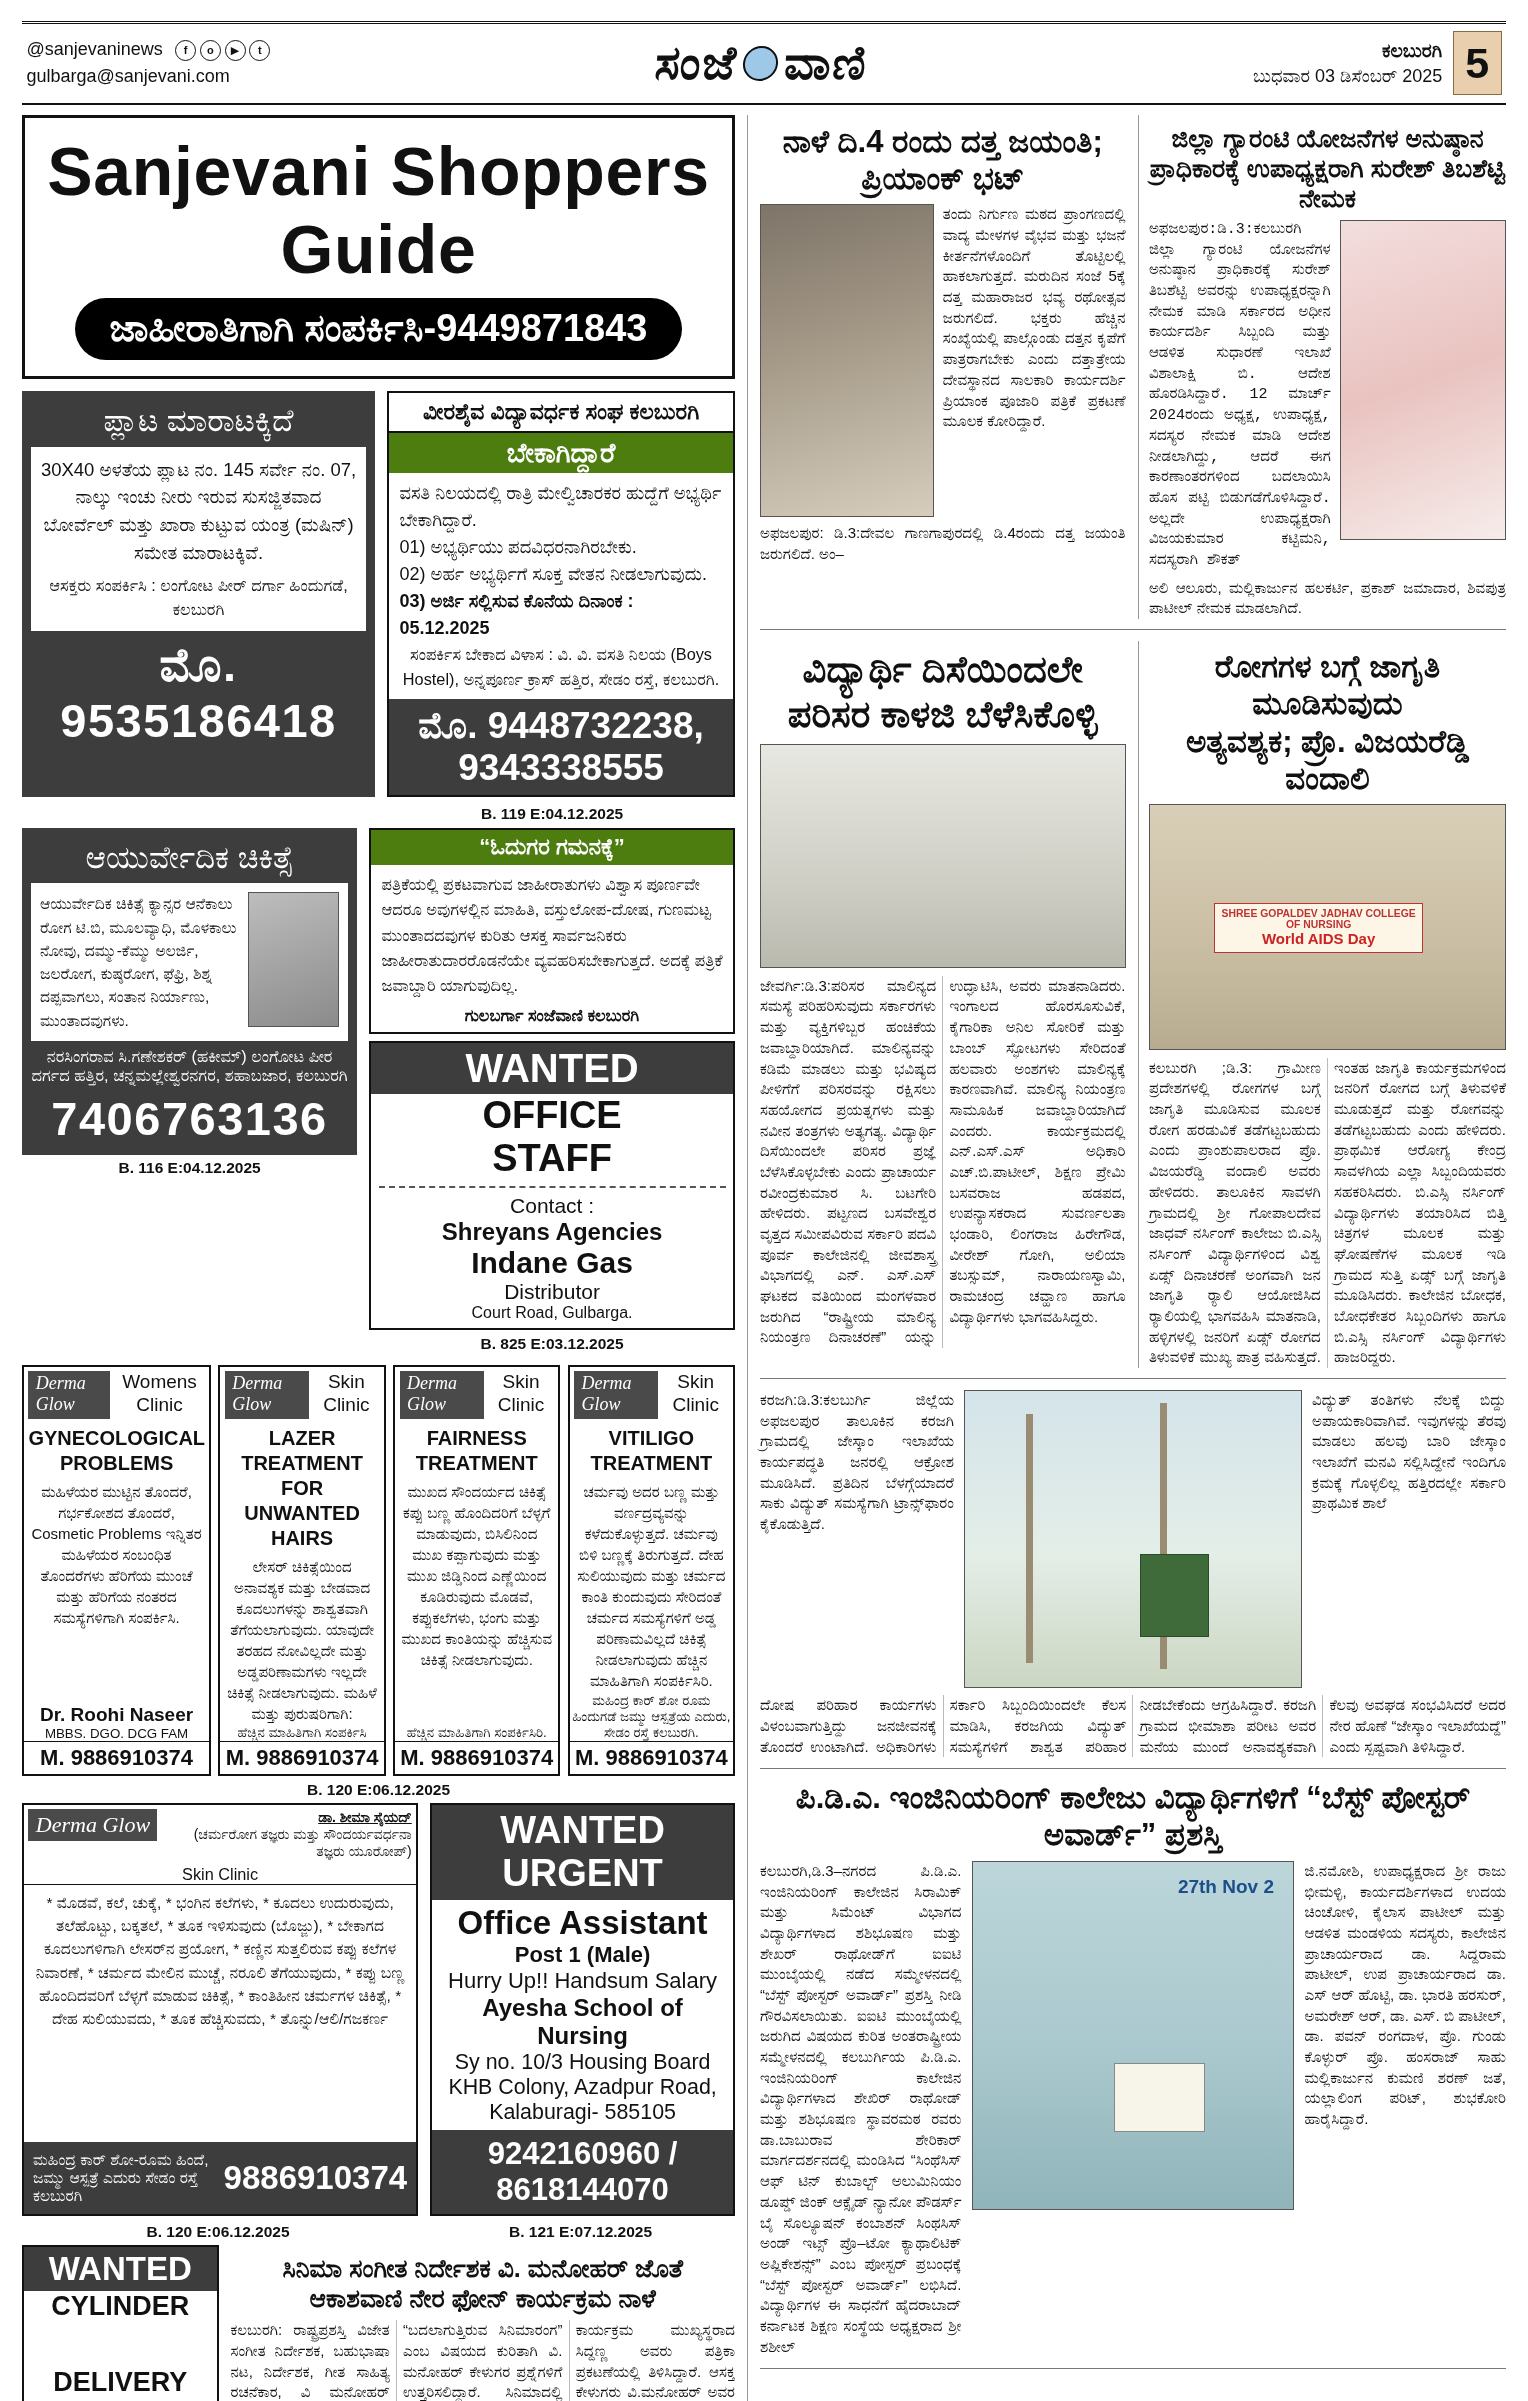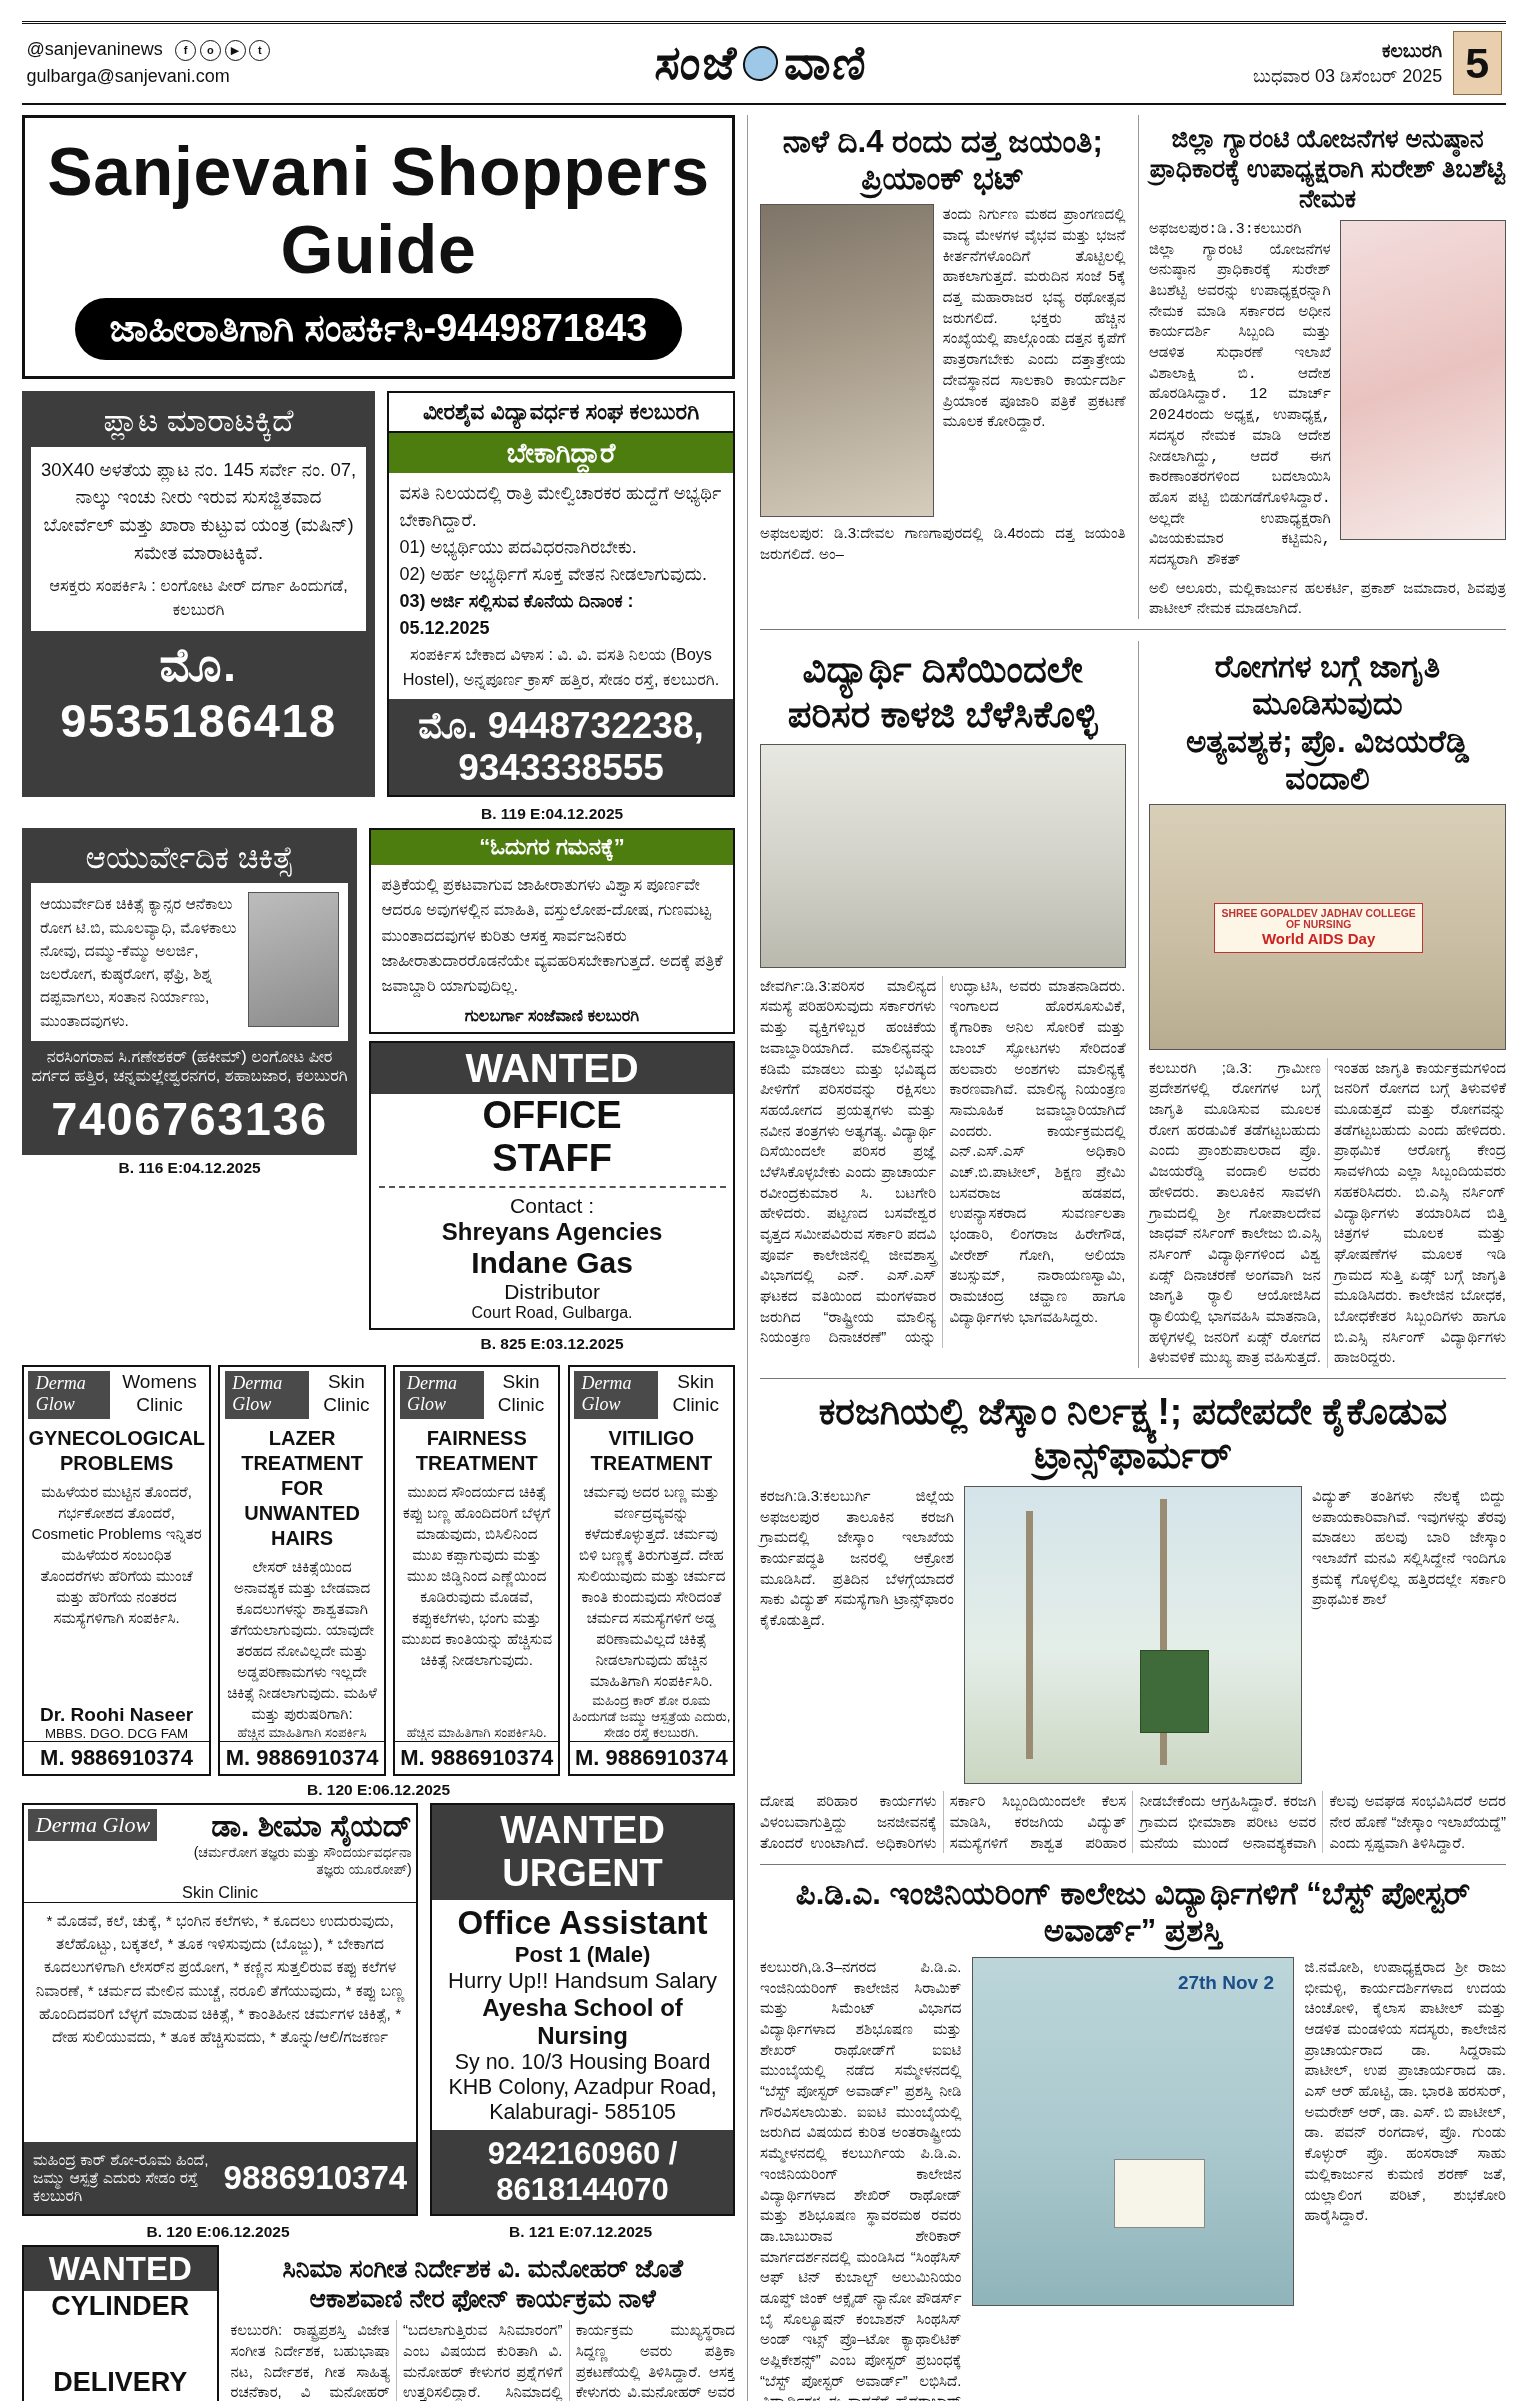--- a/index.html
+++ b/index.html
@@ -211,21 +211,21 @@
           <div class="ph">M. 9886910374</div>
         </div>
       </div>
       <div class="ref">B. 120 E:06.12.2025</div>
 
       <div class="cols" style="margin-bottom:3px;">
         <div class="boxed" style="width:55%;display:flex;flex-direction:column;">
           <div class="dg-band">
             <span class="dg-logo" style="font-size:22px;">Derma Glow</span>
             <div class="kn" style="text-align:right;flex:1;">
-              <div class="b" style="font-size:30px;">ಡಾ. ಶೀಮಾ ಸೈಯದ್</div>
+              <div class="b" style="font-size:14px;text-decoration:underline;">ಡಾ. ಶೀಮಾ ಸೈಯದ್</div>
               <div style="font-size:14px;">(ಚರ್ಮರೋಗ ತಜ್ಞರು ಮತ್ತು ಸೌಂದರ್ಯವರ್ಧನಾ ತಜ್ಞರು ಯೂರೋಪ್)</div>
             </div>
           </div>
           <div class="dg-sub">Skin Clinic</div>
           <div class="kn" style="font-size:15.5px;line-height:1.5;padding:6px 9px;text-align:center;flex:1;border-top:1.5px solid #111;">* ಮೊಡವೆ, ಕಲೆ, ಚುಕ್ಕೆ, * ಭಂಗಿನ ಕಲೆಗಳು, * ಕೂದಲು ಉದುರುವುದು, ತಲೆಹೊಟ್ಟು, ಬಕ್ಕತಲೆ, * ತೂಕ ಇಳಿಸುವುದು (ಬೊಜ್ಜು), * ಬೇಕಾಗದ ಕೂದಲುಗಳಿಗಾಗಿ ಲೇಸರ್‌ನ ಪ್ರಯೋಗ, * ಕಣ್ಣಿನ ಸುತ್ತಲಿರುವ ಕಪ್ಪು ಕಲೆಗಳ ನಿವಾರಣೆ, * ಚರ್ಮದ ಮೇಲಿನ ಮುಚ್ಚೆ, ನರೂಲಿ ತೆಗೆಯುವುದು, * ಕಪ್ಪು ಬಣ್ಣ ಹೊಂದಿದವರಿಗೆ ಬೆಳ್ಳಗೆ ಮಾಡುವ ಚಿಕಿತ್ಸೆ, * ಕಾಂತಿಹೀನ ಚರ್ಮಗಳ ಚಿಕಿತ್ಸೆ, * ದೇಹ ಸುಲಿಯುವದು, * ತೂಕ ಹೆಚ್ಚಿಸುವದು, * ತೊನ್ನು/ಆಲಿ/ಗಜಕರ್ಣ</div>
           <div class="ad-dark cols" style="align-items:center;gap:7.4px;">
             <div class="kn" style="font-size:15.5px;text-align:left;flex:1;">ಮಹಿಂದ್ರ ಕಾರ್ ಶೋ-ರೂಮ ಹಿಂದೆ, ಜಮ್ಮು ಆಸ್ಪತ್ರೆ ಎದುರು ಸೇಡಂ ರಸ್ತೆ ಕಲಬುರಗಿ</div>
             <div class="b" style="font-size:33px;">9886910374</div>
           </div>
         </div>
@@ -300,21 +300,20 @@
             <div style="position:absolute;left:18%;top:40%;width:56%;background:#fdf6e6;border:1.5px solid #b33;padding:4.4px;text-align:center;">
               <div style="font-size:10.4px;color:#b33;font-weight:bold;">SHREE GOPALDEV JADHAV COLLEGE OF NURSING</div>
               <div style="font-size:15px;color:#c22;font-weight:bold;">World AIDS Day</div>
             </div>
           </div>
           <div class="body-txt c2 kn">ಕಲಬುರಗಿ ;ಡಿ.3: ಗ್ರಾಮೀಣ ಪ್ರದೇಶಗಳಲ್ಲಿ ರೋಗಗಳ ಬಗ್ಗೆ ಜಾಗೃತಿ ಮೂಡಿಸುವ ಮೂಲಕ ರೋಗ ಹರಡುವಿಕೆ ತಡೆಗಟ್ಟಬಹುದು ಎಂದು ಪ್ರಾಂಶುಪಾಲರಾದ ಪ್ರೊ. ವಿಜಯರೆಡ್ಡಿ ವಂದಾಲಿ ಅವರು ಹೇಳಿದರು. ತಾಲೂಕಿನ ಸಾವಳಗಿ ಗ್ರಾಮದಲ್ಲಿ ಶ್ರೀ ಗೋಪಾಲದೇವ ಜಾಧವ್ ನರ್ಸಿಂಗ್ ಕಾಲೇಜು ಬಿ.ಎಸ್ಸಿ ನರ್ಸಿಂಗ್ ವಿದ್ಯಾರ್ಥಿಗಳಿಂದ ವಿಶ್ವ ಏಡ್ಸ್ ದಿನಾಚರಣೆ ಅಂಗವಾಗಿ ಜನ ಜಾಗೃತಿ ರ‍್ಯಾಲಿ ಆಯೋಜಿಸಿದ ರ‍್ಯಾಲಿಯಲ್ಲಿ ಭಾಗವಹಿಸಿ ಮಾತನಾಡಿ, ಹಳ್ಳಿಗಳಲ್ಲಿ ಜನರಿಗೆ ಏಡ್ಸ್ ರೋಗದ ತಿಳುವಳಿಕೆ ಮುಖ್ಯ ಪಾತ್ರ ವಹಿಸುತ್ತದೆ. ಇಂತಹ ಜಾಗೃತಿ ಕಾರ್ಯಕ್ರಮಗಳಿಂದ ಜನರಿಗೆ ರೋಗದ ಬಗ್ಗೆ ತಿಳುವಳಿಕೆ ಮೂಡುತ್ತದೆ ಮತ್ತು ರೋಗವನ್ನು ತಡೆಗಟ್ಟಬಹುದು ಎಂದು ಹೇಳಿದರು. ಪ್ರಾಥಮಿಕ ಆರೋಗ್ಯ ಕೇಂದ್ರ ಸಾವಳಗಿಯ ಎಲ್ಲಾ ಸಿಬ್ಬಂದಿಯವರು ಸಹಕರಿಸಿದರು. ಬಿ.ಎಸ್ಸಿ ನರ್ಸಿಂಗ್ ವಿದ್ಯಾರ್ಥಿಗಳು ತಯಾರಿಸಿದ ಬಿತ್ತಿ ಚಿತ್ರಗಳ ಮೂಲಕ ಮತ್ತು ಘೋಷಣೆಗಳ ಮೂಲಕ ಇಡಿ ಗ್ರಾಮದ ಸುತ್ತಿ ಏಡ್ಸ್ ಬಗ್ಗೆ ಜಾಗೃತಿ ಮೂಡಿಸಿದರು. ಕಾಲೇಜಿನ ಬೋಧಕ, ಬೋಧಕೇತರ ಸಿಬ್ಬಂದಿಗಳು ಹಾಗೂ ಬಿ.ಎಸ್ಸಿ ನರ್ಸಿಂಗ್ ವಿದ್ಯಾರ್ಥಿಗಳು ಹಾಜರಿದ್ದರು.</div>
         </div>
       </div>
 
       <div class="rule-b">
-        <div class="headline h-xl kn">ಕರಜಗಿಯಲ್ಲಿ ಜೆಸ್ಕಾಂ ನಿರ್ಲಕ್ಷ್ಯ!; ಪದೇಪದೇ ಕೈಕೊಡುವ ಟ್ರಾನ್ಸ್‌ಫಾರ್ಮರ್</div>
         <div class="cols" style="gap:10.4px;">
           <div class="body-txt kn" style="width:26%;">ಕರಜಗಿ:ಡಿ.3:ಕಲಬುರ್ಗಿ ಜಿಲ್ಲೆಯ ಅಫಜಲಪುರ ತಾಲೂಕಿನ ಕರಜಗಿ ಗ್ರಾಮದಲ್ಲಿ ಜೇಸ್ಕಾಂ ಇಲಾಖೆಯ ಕಾರ್ಯಪದ್ಧತಿ ಜನರಲ್ಲಿ ಆಕ್ರೋಶ ಮೂಡಿಸಿದೆ. ಪ್ರತಿದಿನ ಬೆಳಗ್ಗೆಯಾದರೆ ಸಾಕು ವಿದ್ಯುತ್ ಸಮಸ್ಯೆಗಾಗಿ ಟ್ರಾನ್ಸ್‌ಫಾರಂ ಕೈಕೊಡುತ್ತಿದೆ.</div>
           <div class="photo grow" style="height:296px;background:linear-gradient(180deg,#d4e4ea 0%,#e4eee8 55%,#cbd6c2 100%);">
             <div style="position:absolute;left:18%;top:8%;width:7.4px;height:84%;background:#9a8c72;"></div>
             <div style="position:absolute;left:58%;top:4%;width:7.4px;height:90%;background:#9a8c72;"></div>
             <div style="position:absolute;left:52%;top:55%;width:67px;height:81px;background:#3f6b3a;border:1.5px solid #2c4c28;"></div>
           </div>
           <div class="body-txt kn" style="width:26%;">ವಿದ್ಯುತ್ ತಂತಿಗಳು ನೆಲಕ್ಕೆ ಬಿದ್ದು ಅಪಾಯಕಾರಿವಾಗಿವೆ. ಇವುಗಳನ್ನು ತೆರವು ಮಾಡಲು ಹಲವು ಬಾರಿ ಜೇಸ್ಕಾಂ ಇಲಾಖೆಗೆ ಮನವಿ ಸಲ್ಲಿಸಿದ್ದೇನೆ ಇಂದಿಗೂ ಕ್ರಮಕ್ಕೆ ಗೊಳ್ಳಲಿಲ್ಲ ಹತ್ತಿರದಲ್ಲೇ ಸರ್ಕಾರಿ ಪ್ರಾಥಮಿಕ ಶಾಲೆ</div>
         </div>
         <div class="body-txt c4 kn" style="margin-top:7.4px;">ದೋಷ ಪರಿಹಾರ ಕಾರ್ಯಗಳು ವಿಳಂಬವಾಗುತ್ತಿದ್ದು ಜನಜೀವನಕ್ಕೆ ತೊಂದರೆ ಉಂಟಾಗಿದೆ. ಅಧಿಕಾರಿಗಳು ಸರ್ಕಾರಿ ಸಿಬ್ಬಂದಿಯಿಂದಲೇ ಕೆಲಸ ಮಾಡಿಸಿ, ಕರಜಗಿಯ ವಿದ್ಯುತ್ ಸಮಸ್ಯೆಗಳಿಗೆ ಶಾಶ್ವತ ಪರಿಹಾರ ನೀಡಬೇಕೆಂದು ಆಗ್ರಹಿಸಿದ್ದಾರೆ. ಕರಜಗಿ ಗ್ರಾಮದ ಭೀಮಾಶಾ ಪರೀಟ ಅವರ ಮನೆಯ ಮುಂದೆ ಅನಾವಶ್ಯಕವಾಗಿ ಕೆಲವು ಅವಘಡ ಸಂಭವಿಸಿದರೆ ಅದರ ನೇರ ಹೊಣೆ “ಜೇಸ್ಕಾಂ ಇಲಾಖೆಯದ್ದೆ” ಎಂದು ಸ್ಪಷ್ಟವಾಗಿ ತಿಳಿಸಿದ್ದಾರೆ.</div>

